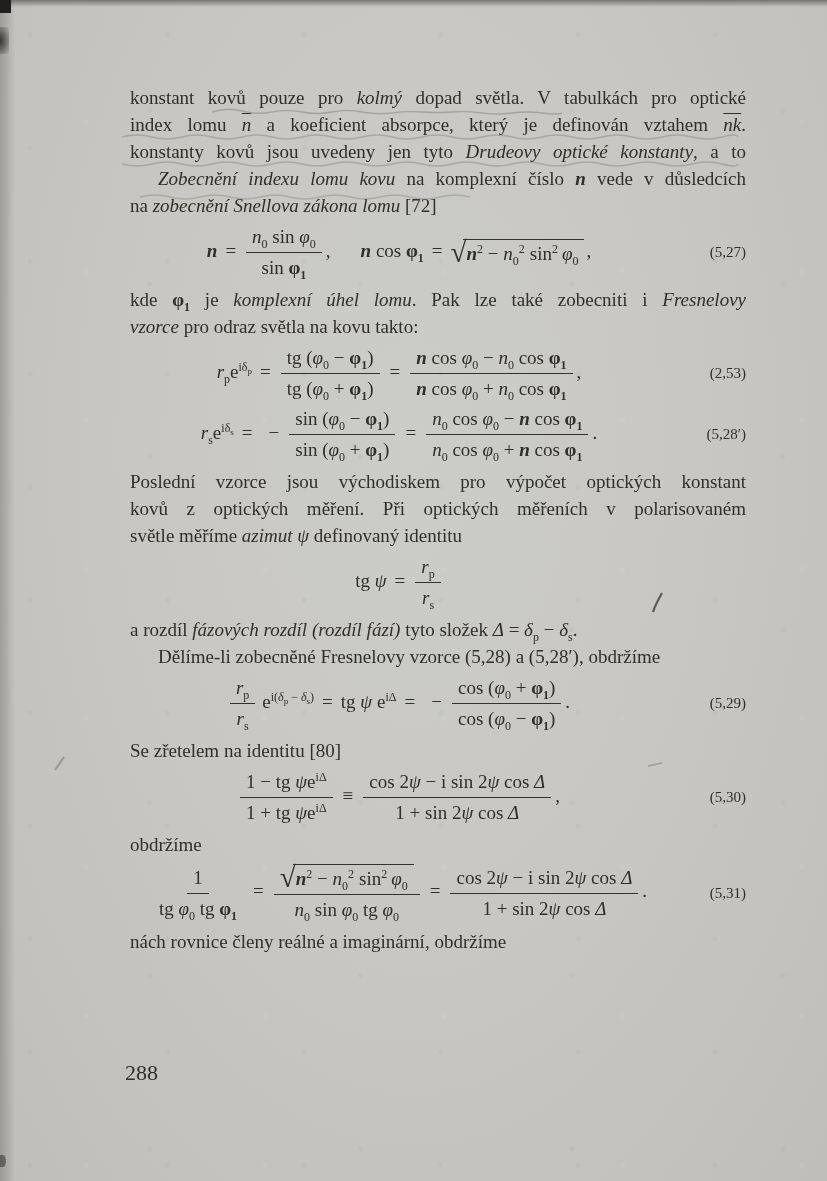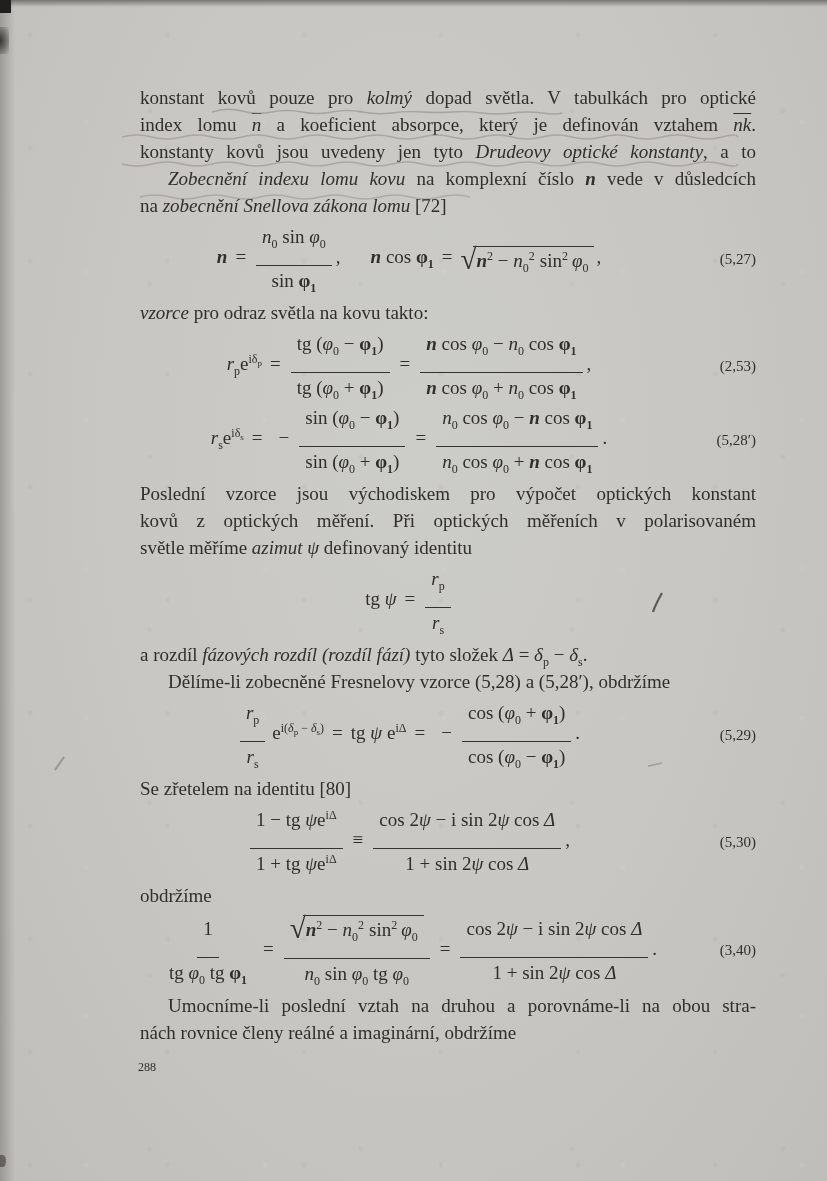--- a/index.html
+++ b/index.html
@@ -15,21 +15,21 @@
   .edge-top{position:absolute;top:0;left:0;width:100%;height:7px;
     background:linear-gradient(180deg, rgba(55,53,49,.55), rgba(55,53,49,0));}
   .edge-left{position:absolute;top:0;left:0;width:15px;height:100%;
     background:linear-gradient(90deg, rgba(70,68,64,.30), rgba(70,68,64,0));}
   .corner-tl{position:absolute;top:0;left:0;width:11px;height:13px;background:#201f1d;}
   .wedge-left{position:absolute;top:27px;left:0;width:9px;height:27px;
     background:radial-gradient(ellipse at left, rgba(38,36,33,.85), rgba(38,36,33,0));}
   .corner-bl{position:absolute;bottom:14px;left:0;width:6px;height:12px;
     background:rgba(52,50,46,.55);border-radius:0 60% 60% 0;}
 
-  .content{position:absolute;left:140px;top:84px;width:616px;}
+  .content{position:absolute;left:130px;top:84px;width:616px;}
   .para{margin:0;font-size:19px;line-height:27px;}
   .ln{display:block;text-align:justify;text-align-last:justify;}
   .ln.last{text-align-last:auto;}
   .ind{text-indent:28px;}
   i{font-style:italic;}
   .bn{font-weight:bold;font-style:italic;}
   .bphi{font-weight:bold;font-style:normal;}
   .ovl{font-style:italic;text-decoration:overline;text-decoration-thickness:1.2px;text-underline-offset:2px;}
   sub{font-size:12px;line-height:0;}
   sup{font-size:12px;line-height:0;}
@@ -40,27 +40,27 @@
   .eqrow{display:flex;align-items:center;margin:6px 0;font-size:19px;}
   .eqc{flex:1;text-align:center;}
   .mrow{display:inline-block;white-space:nowrap;line-height:1.15;}
   .eqnum{width:78px;text-align:right;font-size:15px;}
   .op{margin:0 8px;}
   .pn{margin-left:2px;}
   .gap{display:inline-block;width:30px;}
   .sp4{display:inline-block;width:4px;}
   .mls{margin-left:5px;}
   .frac{display:inline-flex;flex-direction:column;align-items:center;vertical-align:middle;margin:0 2px;}
-  .frac .fn{display:block;line-height:24px;padding:0 6px 16px;border-bottom:1.4px solid #34322d;}
+  .frac .fn{display:block;line-height:24px;padding:0 6px 3px;border-bottom:1.4px solid #34322d;}
   .frac .fd{display:block;line-height:24px;padding:3px 6px 0;}
   .sqrt{display:inline-flex;align-items:stretch;vertical-align:middle;}
   .sqrt .sg{align-self:flex-end;font-size:29px;line-height:27px;margin-right:-3px;}
   .sqrt .bd{border-top:1.4px solid #34322d;padding:2px 6px 0 3px;line-height:24px;}
 
-  .pagenum{position:absolute;left:138px;top:1060px;font-size:12px;}
+  .pagenum{position:absolute;left:125px;top:1060px;font-size:22px;}
   .marks{position:absolute;inset:0;pointer-events:none;}
 </style>
 </head>
 <body>
 
 <div class="page">
   <div class="grain"></div>
 
   <div class="content">
 
@@ -80,20 +80,21 @@
               <span class="fn"><i>n</i><sub>0</sub><span> sin </span><i>φ</i><sub>0</sub></span>
               <span class="fd"><span>sin </span><span class="bphi">φ</span><sub class="bsub">1</sub></span>
             </span><span class="pn">,</span><span class="gap"></span><span class="bn">n</span><span> cos </span><span class="bphi">φ</span><sub class="bsub">1</sub><span class="op">=</span><span class="sqrt">
               <span class="sg">√</span>
               <span class="bd"><span class="bn">n</span><sup>2</sup><span> − </span><i>n</i><sub>0</sub><sup>2</sup><span class="mls">sin</span><sup>2</sup><span class="sp4"></span><i>φ</i><sub>0</sub></span>
             </span><span class="pn">,</span></span></div>
       <div class="eqnum">(5,27)</div>
     </div>
 
     <p class="para">
+      <span class="ln"><span>kde </span><span class="bphi">φ</span><sub class="bsub">1</sub><span> je </span><i>komplexní úhel lomu</i><span>. Pak lze také zobecniti i </span><i>Fresnelovy</i></span>
       <span class="ln last"><i>vzorce</i><span> pro odraz světla na kovu takto:</span></span>
     </p>
 
     <div class="eqrow">
       <div class="eqc"><span class="mrow"><i>r</i><sub>p</sub><span>e</span><sup><span>iδ</span><sub class="xx">p</sub></sup><span class="op">=</span><span class="frac">
               <span class="fn"><span>tg (</span><i>φ</i><sub>0</sub><span> − </span><span class="bphi">φ</span><sub class="bsub">1</sub><span>)</span></span>
               <span class="fd"><span>tg (</span><i>φ</i><sub>0</sub><span> + </span><span class="bphi">φ</span><sub class="bsub">1</sub><span>)</span></span>
             </span><span class="op">=</span><span class="frac">
               <span class="fn"><span class="bn">n</span><span> cos </span><i>φ</i><sub>0</sub><span> − </span><i>n</i><sub>0</sub><span> cos </span><span class="bphi">φ</span><sub class="bsub">1</sub></span>
               <span class="fd"><span class="bn">n</span><span> cos </span><i>φ</i><sub>0</sub><span> + </span><i>n</i><sub>0</sub><span> cos </span><span class="bphi">φ</span><sub class="bsub">1</sub></span>
@@ -171,25 +172,24 @@
             </span><span class="op">=</span><span class="frac">
               <span class="fn"><span class="sqrt">
                   <span class="sg">√</span>
                   <span class="bd"><span class="bn">n</span><sup>2</sup><span> − </span><i>n</i><sub>0</sub><sup>2</sup><span class="mls">sin</span><sup>2</sup><span class="sp4"></span><i>φ</i><sub>0</sub></span>
                 </span></span>
               <span class="fd"><i>n</i><sub>0</sub><span> sin </span><i>φ</i><sub>0</sub><span> tg </span><i>φ</i><sub>0</sub></span>
             </span><span class="op">=</span><span class="frac">
               <span class="fn"><span>cos 2</span><i>ψ</i><span> − i sin 2</span><i>ψ</i><span> cos </span><i>Δ</i></span>
               <span class="fd"><span>1 + sin 2</span><i>ψ</i><span> cos </span><i>Δ</i></span>
             </span><span class="pn">.</span></span></div>
-      <div class="eqnum">(3,40)</div>
-    </div>
-
-    <p class="para">
-      <span class="ln ind">Umocníme-li poslední vztah na druhou a porovnáme-li na obou stra-</span>
+      <div class="eqnum">(5,31)</div>
+    </div>
+
+    <p class="para">
       <span class="ln last">nách rovnice členy reálné a imaginární, obdržíme</span>
     </p>
 
   </div>
 
   <div class="pagenum">288</div>
 
   <svg class="marks" width="827" height="1181" viewBox="0 0 827 1181">
     <path d="M212 112 q15 -5 30 -1 t30 1 t30 0 t30 0 t30 0 t30 1 t30 -1 t30 0 t30 1 t30 0 t30 0 t20 0" fill="none" stroke="#8d877c" stroke-width="1.4" opacity="0.55"></path>
     <path d="M122 137 q15 -4 30 0 t30 0 t30 0 t30 0 t30 0 t30 0 t30 0 t30 0 t30 0 t30 0 t30 0 t30 0 t30 0 t30 0 t30 0 t30 0 t30 0 t30 0 t30 0 t30 0 t16 0" fill="none" stroke="#8d877c" stroke-width="1.4" opacity="0.5"></path>

